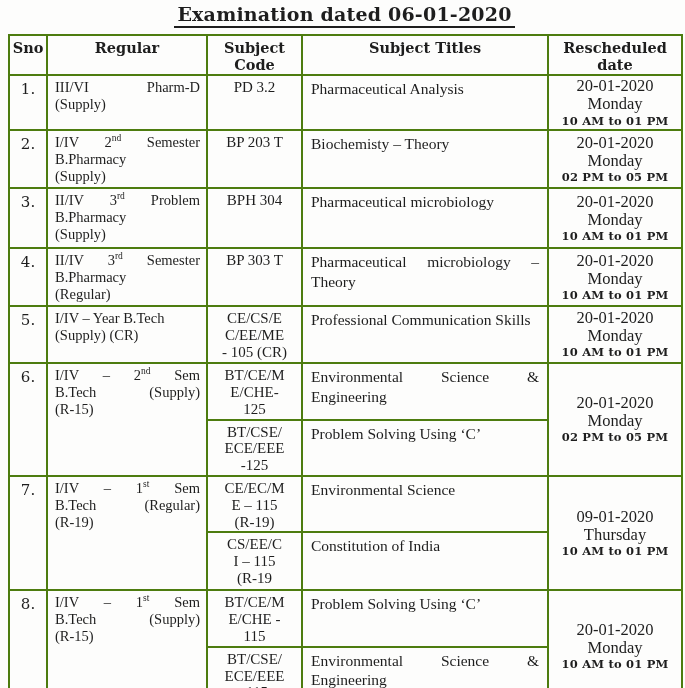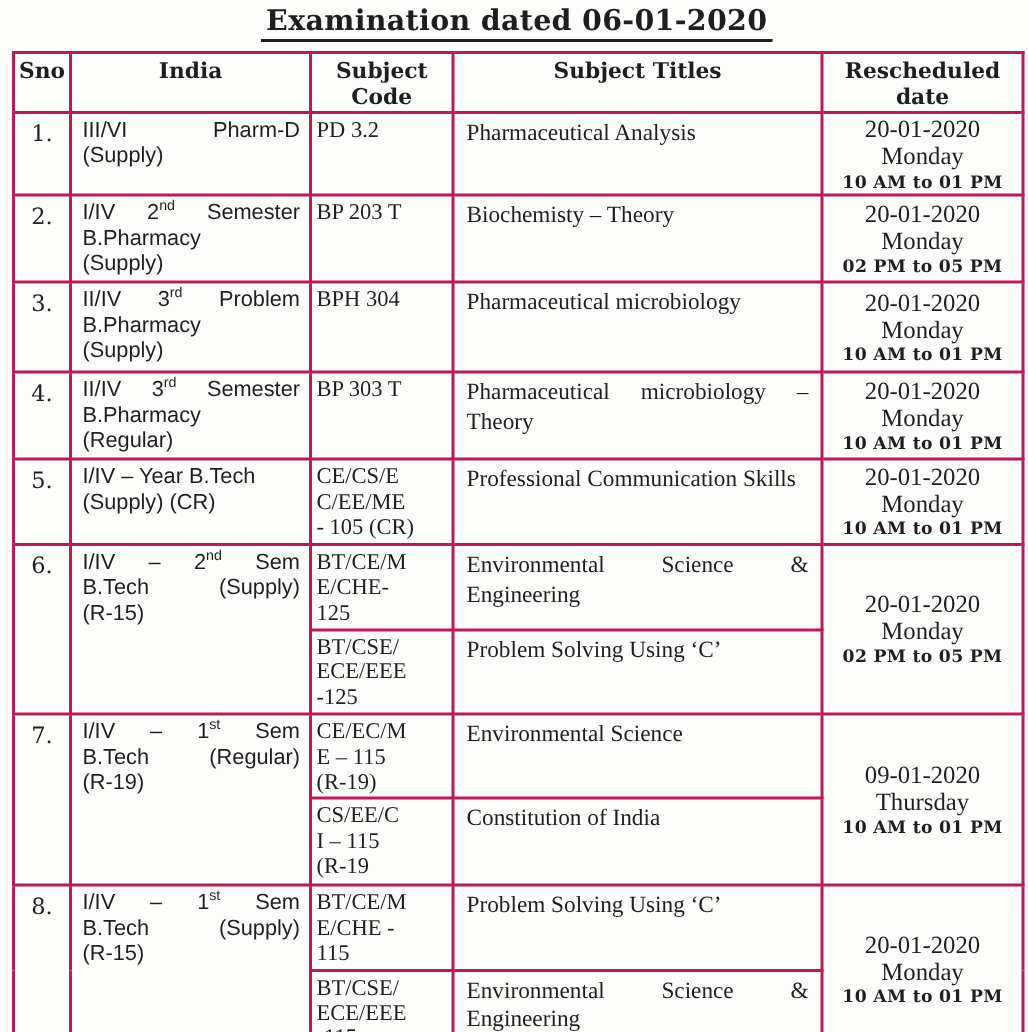--- a/index.html
+++ b/index.html
@@ -24,52 +24,53 @@
     border-bottom: 2.5px solid #1e1e1e;
     padding: 0 3px 1px 3px;
     white-space: nowrap;
   }
   table.exam {
     border-collapse: collapse;
     table-layout: fixed;
     width: 673px;
   }
   .exam th, .exam td {
-    border: 2px solid #be185d;
+    border: 2px solid #4d7c0f;
     vertical-align: top;
     overflow: hidden;
   }
   .exam th {
     font-family: "DejaVu Serif", serif;
     font-weight: bold;
     font-size: 14.5px;
     line-height: 1.18;
     text-align: center;
     padding: 3px 1px 1px 1px;
   }
   td.sno {
     font-family: "DejaVu Serif", serif;
     text-align: center;
     font-size: 15px;
     padding-top: 4px;
   }
   td.course {
-    font-family: Liberation Sans, sans-serif;
+    font-family: Liberation Serif, serif;
     font-size: 14.5px;
     line-height: 1.17;
     padding: 3px 6px 2px 7px;
     white-space: pre-line;
     text-align: justify;
   }
   td.course.jlast { text-align-last: justify; }
   td.course sup { font-size: 9.5px; line-height: 0; letter-spacing: 0; }
   td.code {
     font-size: 15px;
     line-height: 1.12;
     padding: 3px 3px 1px 3px;
+    text-align: center;
     white-space: pre-line;
   }
   td.subject {
     font-size: 15.5px;
     line-height: 1.25;
     padding: 3px 8px 12px 8px;
     text-align: justify;
   }
   td.resched {
     text-align: center;
@@ -97,21 +98,21 @@
     <colgroup>
       <col style="width:38px">
       <col style="width:160px">
       <col style="width:95px">
       <col style="width:246px">
       <col style="width:134px">
     </colgroup>
     <thead>
       <tr style="height:37px">
         <th>Sno</th>
-        <th>India</th>
+        <th>Regular</th>
         <th>Subject Code</th>
         <th>Subject Titles</th>
         <th>Rescheduled date</th>
       </tr>
     </thead>
     <tbody>
 
       <tr style="height:52px">
         <td class="sno">1.</td>
         <td class="course jlast"><span>III/VI Pharm-D

